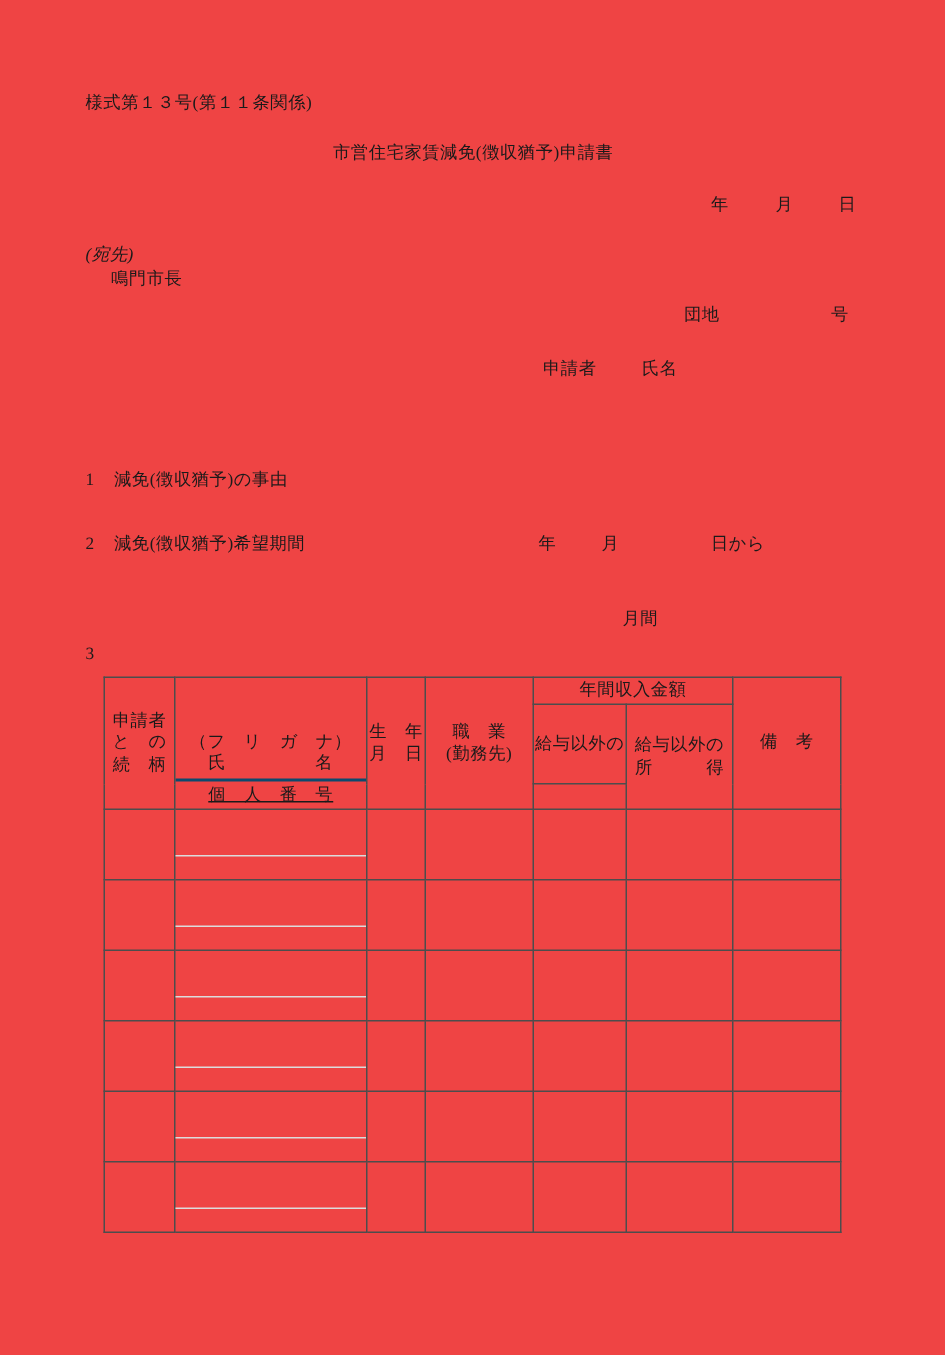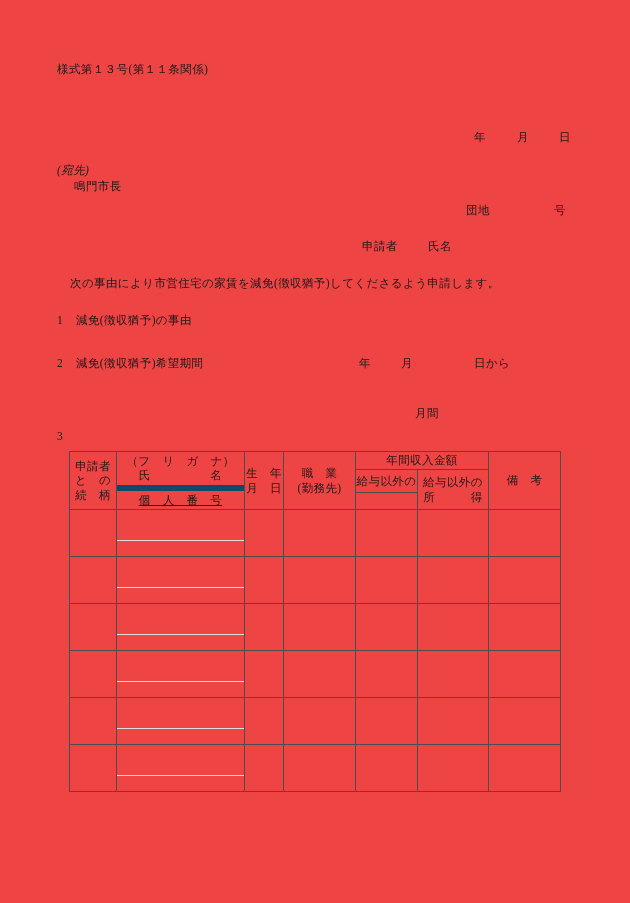--- a/index.html
+++ b/index.html
@@ -28,21 +28,21 @@
   }
 
   
   #form-number      { left: 57px;  top: 63px;  }
   #doc-title        { left: 222px; top: 96px;  }
   #date-year        { left: 474px; top: 131px; }
   #date-month       { left: 517px; top: 131px; }
   #date-day         { left: 559px; top: 131px; }
   #addressee-label  { left: 57px;  top: 164px; font-style: italic; }
   #addressee-name   { left: 74px;  top: 180px; }
-  #estate-label     { left: 466px; top: 204px; }
+  #estate-label     { left: 456px; top: 204px; }
   #estate-number    { left: 554px; top: 204px; }
   #applicant-label  { left: 362px; top: 240px; }
   #applicant-name   { left: 428px; top: 240px; }
   #intro-sentence   { left: 70px;  top: 277px; }
 
   
   #item1-no   { left: 57px;  top: 314px; }
   #item1-text { left: 76px;  top: 314px; }
 
   #item2-no   { left: 57px;  top: 357px; }
@@ -80,22 +80,23 @@
     display: flex;
     flex-direction: column;
     justify-content: center;
     align-items: center;
     height: 100%;
   }
   .hline { white-space: pre; }
 
   
   .name-head-top {
-    border-bottom: 6px solid #0c4a6e;
+    border-bottom: 2px solid #0c4a6e;
     padding: 2px 0 2px;
+    margin-top: 34px;
   }
   .name-head-bot { padding: 2px 0 2px; text-decoration: underline; }
 
   
   .body-row td { height: 46px; }
   .name-cell {
     position: relative;
     height: 100%;
   }
   .name-cell .rule {
@@ -106,35 +107,35 @@
     border-top: 1px solid #dcdcdc;
   }
 </style>
 </head>
 <body>
 
 <div id="page">
 
   <div class="t" id="form-number">様式第１３号(第１１条関係)</div>
 
+  <div class="t" id="doc-title">市営住宅家賃減免(徴収猶予)申請書</div>
 
   <div class="t" id="date-year">年</div>
   <div class="t" id="date-month">月</div>
   <div class="t" id="date-day">日</div>
 
   <div class="t" id="addressee-label">(宛先)</div>
   <div class="t" id="addressee-name">鳴門市長</div>
 
   <div class="t" id="estate-label">団地</div>
   <div class="t" id="estate-number">号</div>
 
   <div class="t" id="applicant-label">申請者</div>
   <div class="t" id="applicant-name">氏名</div>
 
-  <div class="t" id="intro-sentence">次の事由により市営住宅の家賃を減免(徴収猶予)してくださるよう申請します。</div>
 
   <div class="t" id="item1-no">1</div>
   <div class="t" id="item1-text">減免(徴収猶予)の事由</div>
 
   <div class="t" id="item2-no">2</div>
   <div class="t" id="item2-text">減免(徴収猶予)希望期間</div>
   <div class="t" id="item2-year">年</div>
   <div class="t" id="item2-month">月</div>
   <div class="t" id="item2-from">日から</div>
   <div class="t" id="item2-span">月間</div>

